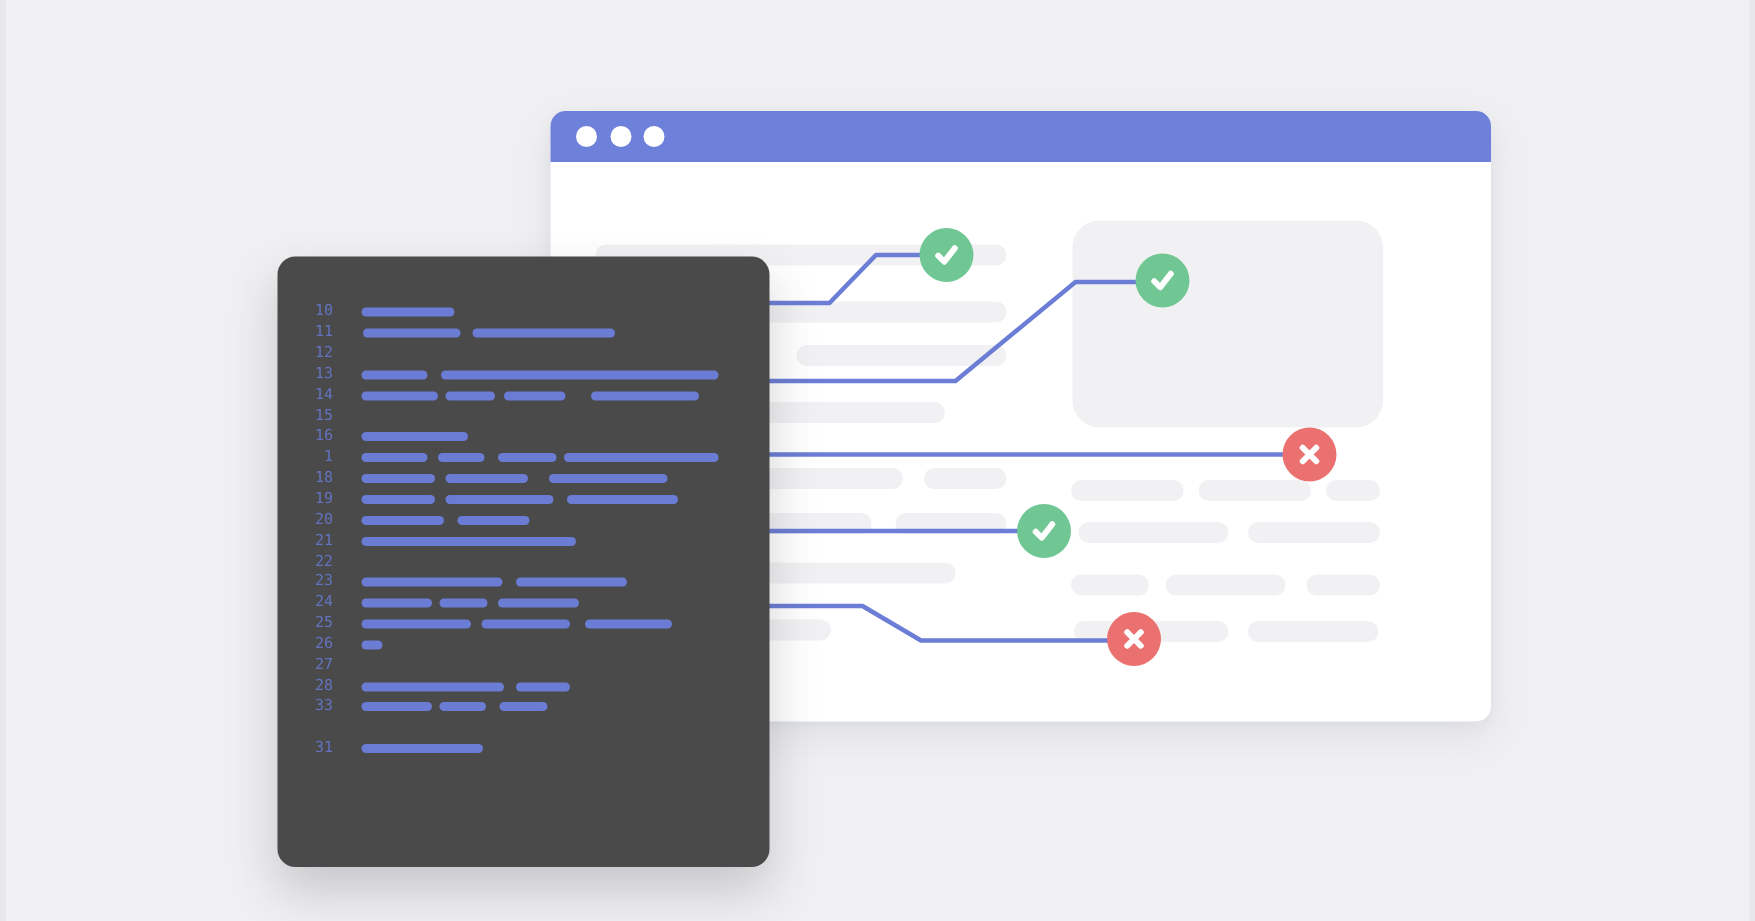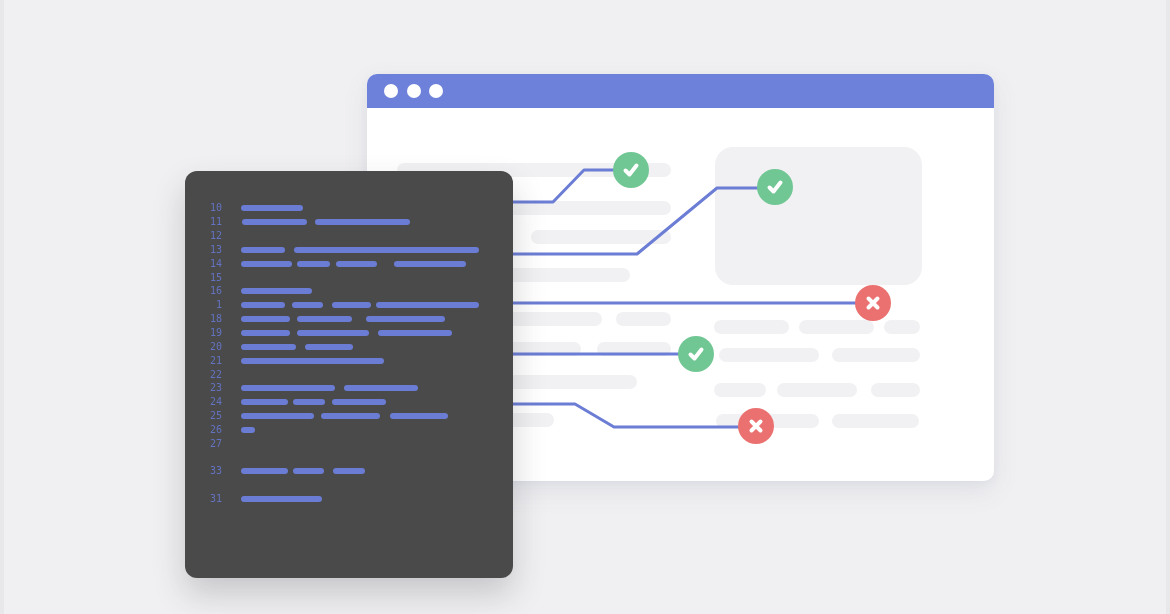--- a/index.html
+++ b/index.html
@@ -223,20 +223,25 @@
         <div class="code-bar" style="left: 136px; width: 59px;"></div>
         <div class="code-bar" style="left: 205px; width: 58px;"></div>
       </div>
       <div class="code-line" style="top: 251.9px;">
         <span class="lineno">26</span>
         <div class="code-bar" style="left: 56px; width: 14px;"></div>
       </div>
       <div class="code-line" style="top: 265.75px;">
         <span class="lineno">27</span>
       </div>
+      <div class="code-line" style="top: 279.6px;">
+        <span class="lineno">28</span>
+        <div class="code-bar" style="left: 56px; width: 95px;"></div>
+        <div class="code-bar" style="left: 159px; width: 36px;"></div>
+      </div>
       <div class="code-line" style="top: 293.45px;">
         <span class="lineno">33</span>
         <div class="code-bar" style="left: 56px; width: 47px;"></div>
         <div class="code-bar" style="left: 108px; width: 31px;"></div>
         <div class="code-bar" style="left: 148px; width: 32px;"></div>
       </div>
       <div class="code-line" style="top: 321.15px;">
         <span class="lineno">31</span>
         <div class="code-bar" style="left: 56px; width: 81px;"></div>
       </div>

